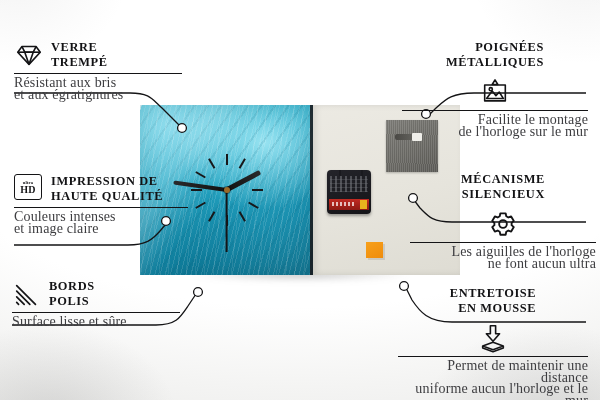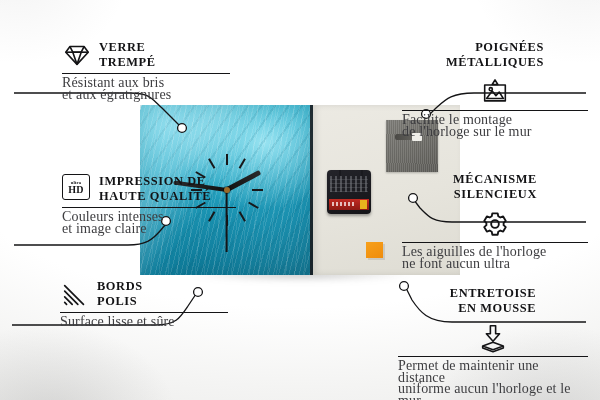--- a/index.html
+++ b/index.html
@@ -85,42 +85,42 @@
     background:linear-gradient(180deg,#c12a22,#8d1a14);}
   .mech .batt:after{content:"";position:absolute;right:2px;top:1px;width:7px;height:9px;
     background:#e8b21d;}
   .mech .batt i{position:absolute;left:3px;top:3px;width:24px;height:4px;
     background:repeating-linear-gradient(90deg,rgba(255,255,255,.7) 0 2px,rgba(255,255,255,0) 2px 4px);}
   .foam{position:absolute;left:53px;top:137px;width:17px;height:16px;
     background:linear-gradient(150deg,#f7a01b,#ef8c0c);
     box-shadow:2px 2px 0 rgba(0,0,0,.10);}
 
   
-  .callout{position:absolute;margin-left:48px;}
+  .callout{position:absolute;}
   .callout .head{display:flex;align-items:center;gap:7px;}
   .callout.right .head{flex-direction:column;justify-content:flex-end;}
   .ico{width:30px;height:30px;flex:0 0 30px;color:#141416;}
   .ico svg{display:block;width:30px;height:30px;}
   .titles{color:#131315;font-weight:bold;letter-spacing:.6px;font-size:12.4px;line-height:15px;}
   .callout.right .titles{text-align:right;}
   .rule{height:1.3px;background:#141416;margin:3px 0 3px;}
   .sub{color:#3d3d40;font-size:14px;line-height:11.4px;letter-spacing:.15px;}
-  .callout.right .sub{}
+  .callout.right .sub{text-align:right;}
 
   .hdbox{width:26px;height:24px;border:1.6px solid #141416;border-radius:3px;
     display:flex;flex-direction:column;align-items:center;justify-content:center;color:#141416;}
   .hdbox .u{font-size:4.6px;font-weight:bold;letter-spacing:.2px;line-height:5px;}
   .hdbox .h{font-size:10px;font-weight:bold;line-height:10px;letter-spacing:.3px;}
 
   
   #c-verre{left:14px;top:40px;width:168px;}
   #c-impression{left:14px;top:174px;width:174px;}
   #c-bords{left:12px;top:279px;width:168px;}
   #c-poignees{right:12px;top:40px;width:186px;}
-  #c-mecanisme{right:12px;top:172px;width:186px;}
+  #c-mecanisme{right:4px;top:172px;width:186px;}
   #c-entretoise{right:12px;top:286px;width:190px;}
 
   #lines{position:absolute;inset:0;pointer-events:none;}
 </style>
 </head>
 <body>
 
 <div id="stage">
 
   <div class="vig tl"></div>

